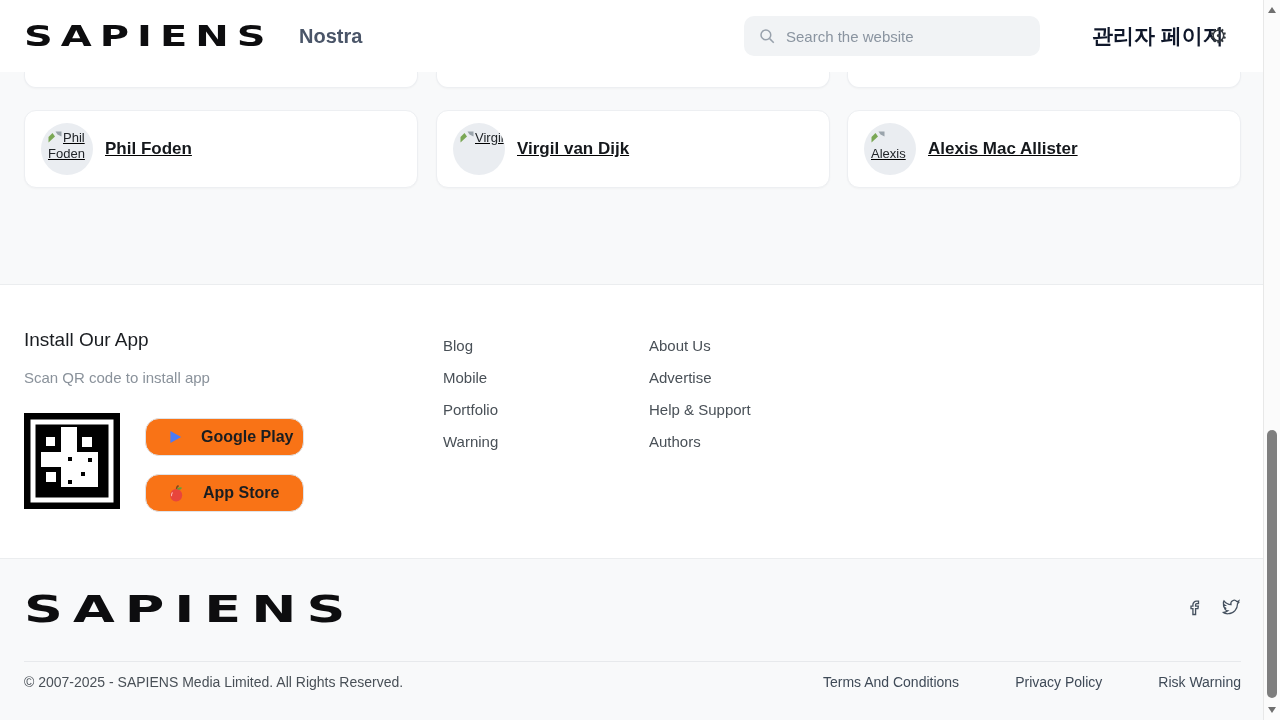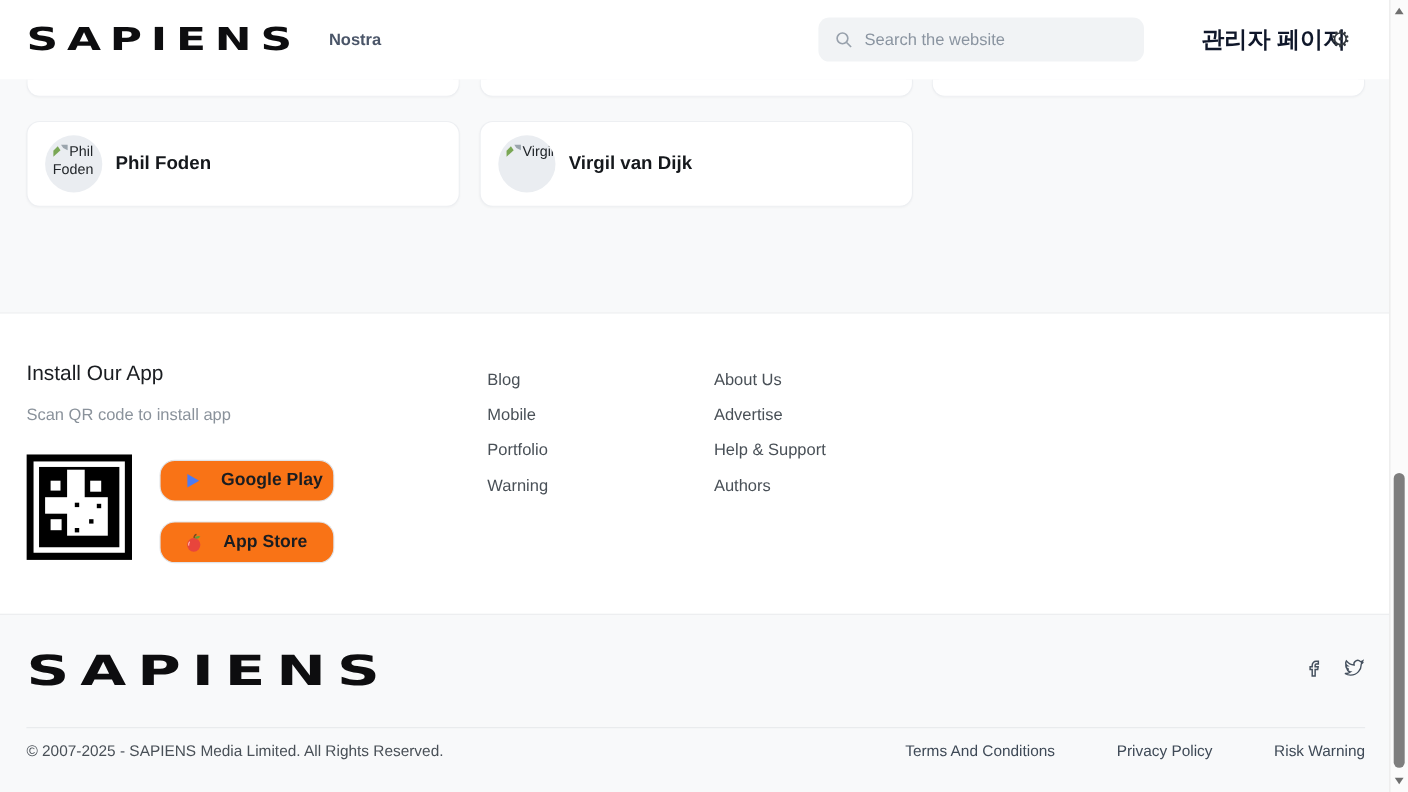--- a/index.html
+++ b/index.html
@@ -4,30 +4,30 @@
 <style>
   * { margin:0; padding:0; box-sizing:border-box; }
   body { font-family:"Liberation Sans", sans-serif; }
   .page { position:relative; width:1280px; height:720px; background:#f8f9fa; overflow:hidden; }
 
   
   .header { position:absolute; top:0; left:0; width:1263px; height:72px; background:#ffffff; z-index:10; }
   .hdr-logo-wrap { position:absolute; left:24px; top:0; height:72px; display:flex; align-items:center; cursor:pointer; }
   .logo-text { font-family:"DejaVu Sans", sans-serif; font-weight:900; color:#0d0d0f; white-space:nowrap; }
   .hdr-logo-wrap .logo-text { font-size:40px; letter-spacing:8px; transform:scale(1,.72); transform-origin:left center; }
-  .site-name { position:absolute; left:299px; top:0; height:72px; display:flex; align-items:center; font-size:15px; font-weight:600; color:#4a5568; }
+  .site-name { position:absolute; left:299px; top:0; height:72px; display:flex; align-items:center; font-size:20px; font-weight:600; color:#4a5568; }
   .search-box { position:absolute; left:744px; top:16px; width:296px; height:40px; background:#f1f3f5; border-radius:10px; display:flex; align-items:center; gap:10px; padding:0 14px; }
   .search-box input { flex:1; border:none; background:transparent; outline:none; font-size:15px; color:#212529; font-family:"Liberation Sans", sans-serif; }
   .search-box input::placeholder { color:#8a94a0; }
   .admin-link { position:absolute; left:1092px; top:0; height:72px; display:flex; align-items:center; font-size:21px; font-weight:700; color:#0f172a; cursor:pointer; }
   .gear-btn { position:absolute; left:1209px; top:0; height:72px; display:flex; align-items:center; font-size:21px; color:#343a40; cursor:pointer; }
 
   
   .pcard { position:absolute; top:72px; width:394px; height:16px; background:#fff; border:1px solid #edeff2; border-top:none; border-radius:0 0 12px 12px; box-shadow:0 1px 2px rgba(0,0,0,.03); }
-  .card { position:absolute; top:110px; width:394px; height:78px; background:#fff; border:1px solid #edeff2; border-radius:12px; display:flex; align-items:center; padding-left:16px; gap:12px; box-shadow:0 1px 2px rgba(0,0,0,.03); cursor:pointer; }
+  .card { position:absolute; top:110px; width:394px; height:78px; background:#fff; border:1px solid #edeff2; border-radius:12px; display:flex; align-items:center; padding-left:16px; gap:12px; box-shadow:0 1px 2px rgba(0,0,0,.03); cursor:pointer;text-decoration:underline; }
   .avatar { width:52px; height:52px; border-radius:50%; background:#eaedf1; overflow:hidden; flex:none; font-size:13px; line-height:1.25; color:#212529; padding:7px 0 0 7px; }
   .avatar svg { vertical-align:-1px; margin-right:1px; }
   .card-name { font-size:17px; font-weight:700; color:#15181c; }
 
   
   .footer-main { position:absolute; top:284px; left:0; width:1263px; height:274px; background:#fff; border-top:1px solid #ebedef; }
   .install-title { position:absolute; left:24px; top:44px; font-size:19px; font-weight:400; color:#1a1d21; }
   .install-sub { position:absolute; left:24px; top:84px; font-size:15px; color:#8a929b; }
   .qr-box { position:absolute; left:24px; top:128px; width:96px; height:96px; }
   .store-btn { position:absolute; left:145px; width:159px; height:38px; background:#f97316; border:1px solid #dfe3e8; border-radius:14px; display:flex; align-items:center; gap:18px; padding-left:22px; cursor:pointer; font-size:16px; font-weight:600; color:#1a1d21; }
@@ -77,20 +77,29 @@
     <div class="card-name">Phil Foden</div>
   </div>
   <div class="card" style="left:436px">
     <div class="avatar">
       <svg width="14" height="12" viewBox="0 0 28 24">
           <path d="M1 23 L1 12 L9 4 L14 11 Z" fill="#7aa755"></path>
           <path d="M15 1 H27 V11 L19 7 Z" fill="#9aa4ac"></path>
         </svg><span>Virgil</span>
     </div>
     <div class="card-name">Virgil van Dijk</div>
+  </div>
+  <div class="card" style="left:847px">
+    <div class="avatar">
+      <svg width="14" height="12" viewBox="0 0 28 24">
+          <path d="M1 23 L1 12 L9 4 L14 11 Z" fill="#7aa755"></path>
+          <path d="M15 1 H27 V11 L19 7 Z" fill="#9aa4ac"></path>
+        </svg><span>Alexis</span>
+    </div>
+    <div class="card-name">Alexis Mac Allister</div>
   </div>
 
   <div class="footer-main">
     <div class="install-title">Install Our App</div>
     <div class="install-sub">Scan QR code to install app</div>
 
     <div class="qr-box">
       <svg width="96" height="96" viewBox="0 0 96 96">
         <rect x="0" y="0" width="96" height="96" fill="#000"></rect>
         <rect x="9" y="9" width="78" height="78" fill="none" stroke="#fff" stroke-width="5"></rect>

